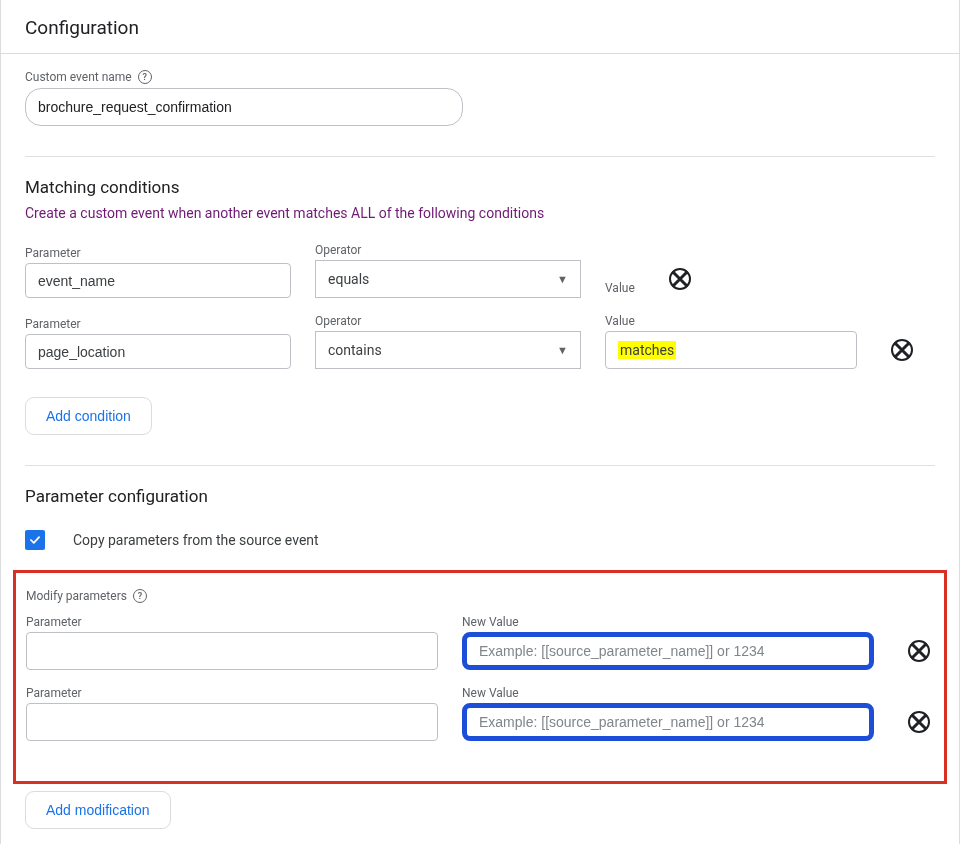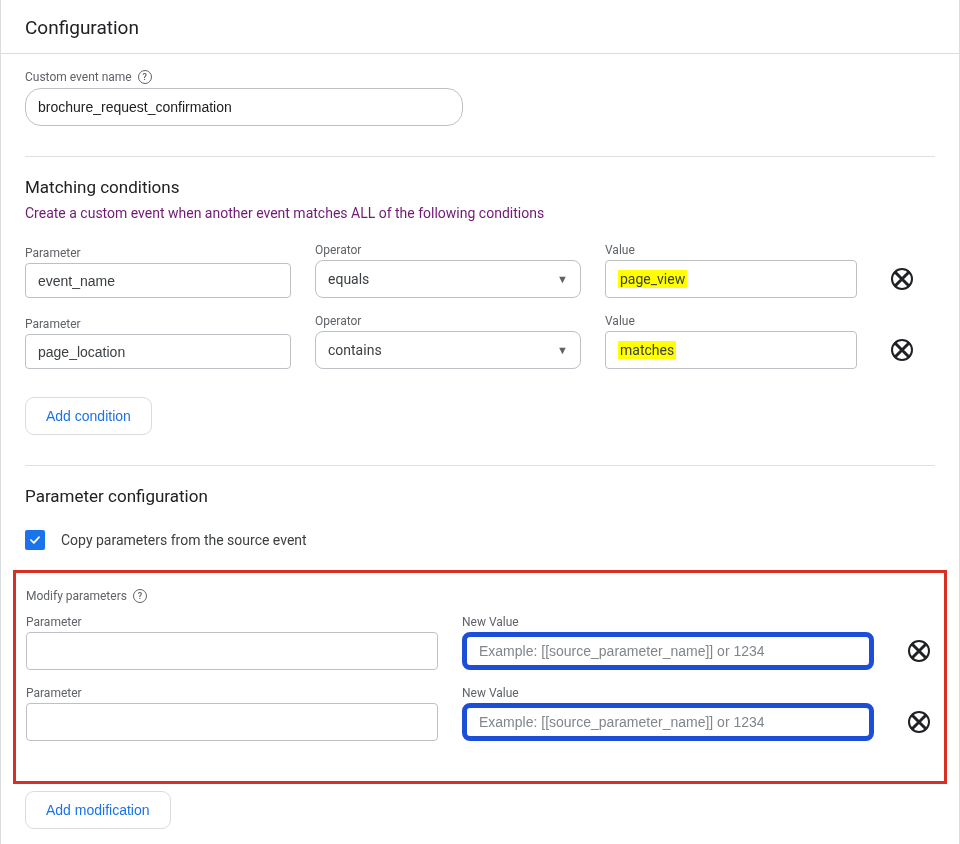--- a/index.html
+++ b/index.html
@@ -87,21 +87,21 @@
       border-radius: 4px;
       padding: 0 12px;
       font-size: 14px;
       color: #3c4043;
       outline: none;
     }
     .operator-select {
       width: 266px;
       height: 38px;
       border: 1px solid #bdc1c6;
-      border-radius: 8px;
+      border-radius: 0;
       padding: 0 12px;
       font-size: 14px;
       color: #3c4043;
       display: flex;
       align-items: center;
       justify-content: space-between;
       cursor: pointer;
     }
     .value-input {
       width: 252px;
@@ -139,21 +139,21 @@
       background: #fff;
       color: #1a73e8;
       font-size: 14px;
       padding: 10px 20px;
       border-radius: 9px;
       cursor: pointer;
     }
     .checkbox-row {
       display: flex;
       align-items: center;
-      gap: 16px;
+      gap: 28px;
       margin: 24px 0 20px;
     }
     .checkbox {
       width: 20px;
       height: 20px;
       background: #1a73e8;
       border-radius: 2px;
       display: flex;
       align-items: center;
       justify-content: center;
@@ -220,23 +220,20 @@
       </div>
       <div class="field">
         <div class="field-label">Operator</div>
         <div class="operator-select">
           <span>equals</span>
           <span class="chev">▼</span>
         </div>
       </div>
       <div class="field">
         <div class="field-label">Value</div>
-        <div class="value-input">
-          <span class="hl">page_view</span>
-        </div>
       </div>
       <div class="remove-btn">
         <svg viewBox="0 0 12 12">
             <path d="M1 1 L11 11 M11 1 L1 11" stroke="#202124" stroke-width="2" fill="none"></path>
           </svg>
       </div>
     </div>
 
     <div class="cond-row">
       <div class="field">

